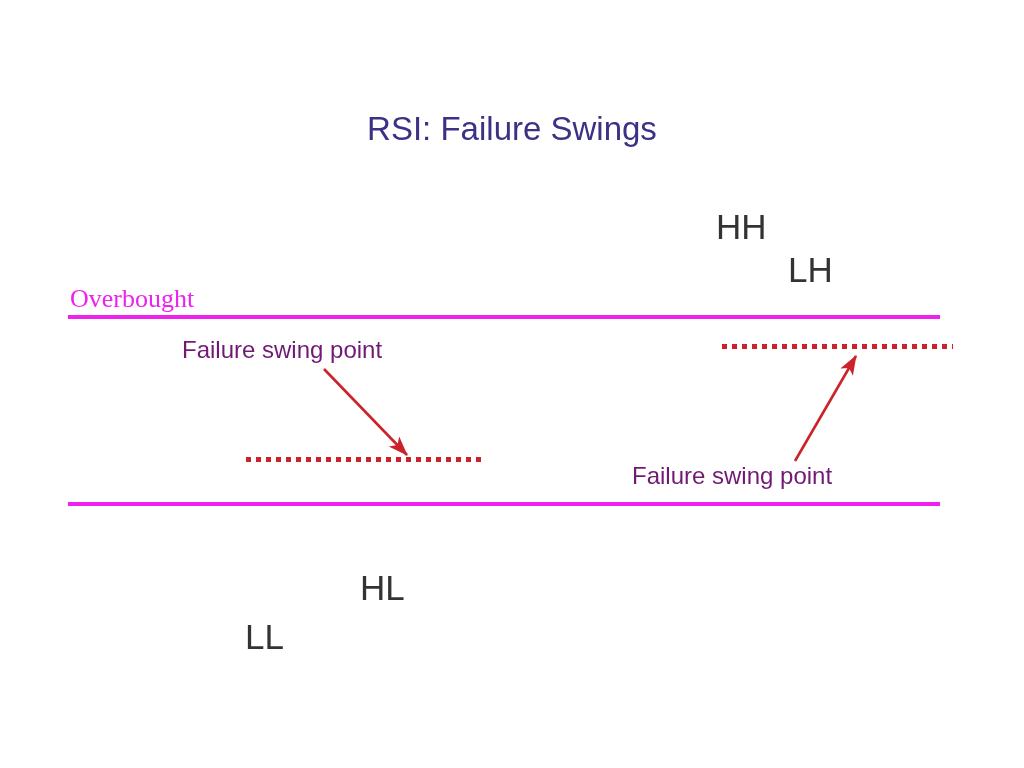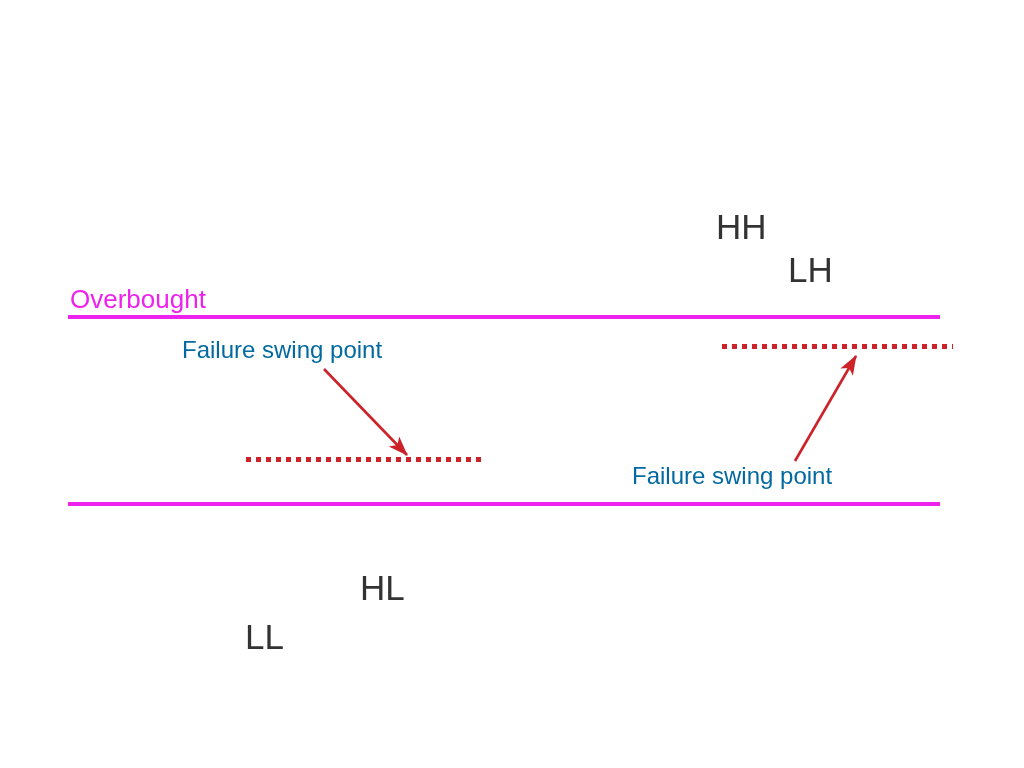--- a/index.html
+++ b/index.html
@@ -53,20 +53,21 @@
   
   .zone-label {
     position: absolute;
     font-size: 26px;
     color: #ee22ee;
     white-space: nowrap;
   }
   #overbought-label {
     left: 70px;
     top: 284px;
+    font-family: Liberation Serif, serif;
   }
   #oversold-label {
     left: 790px;
     top: 528px;
   }
 
   
   .swing-marker {
     position: absolute;
     font-size: 35px;
@@ -75,21 +76,21 @@
   }
   #marker-hh { left: 716px; top: 207px; }
   #marker-lh { left: 788px; top: 250px; }
   #marker-hl { left: 360px; top: 568px; }
   #marker-ll { left: 245px; top: 617px; }
 
   
   .annotation-label {
     position: absolute;
     font-size: 24px;
-    color: #0369a1;
+    color: #701a75;
     white-space: nowrap;
   }
   #annotation-left { left: 182px; top: 336px; }
   #annotation-right { left: 632px; top: 462px; }
 
   
   .dotted-level {
     position: absolute;
     height: 5px;
     background-image: linear-gradient(
@@ -121,20 +122,21 @@
     width: 1024px;
     height: 768px;
     pointer-events: none;
   }
 </style>
 </head>
 <body>
 
 <div id="slide">
 
+  <div id="slide-title">RSI: Failure Swings</div>
 
   <div id="marker-hh" class="swing-marker">HH</div>
 
   <div id="marker-lh" class="swing-marker">LH</div>
 
   <div id="marker-hl" class="swing-marker">HL</div>
 
   <div id="marker-ll" class="swing-marker">LL</div>
 
   <div id="overbought-label" class="zone-label">Overbought</div>

